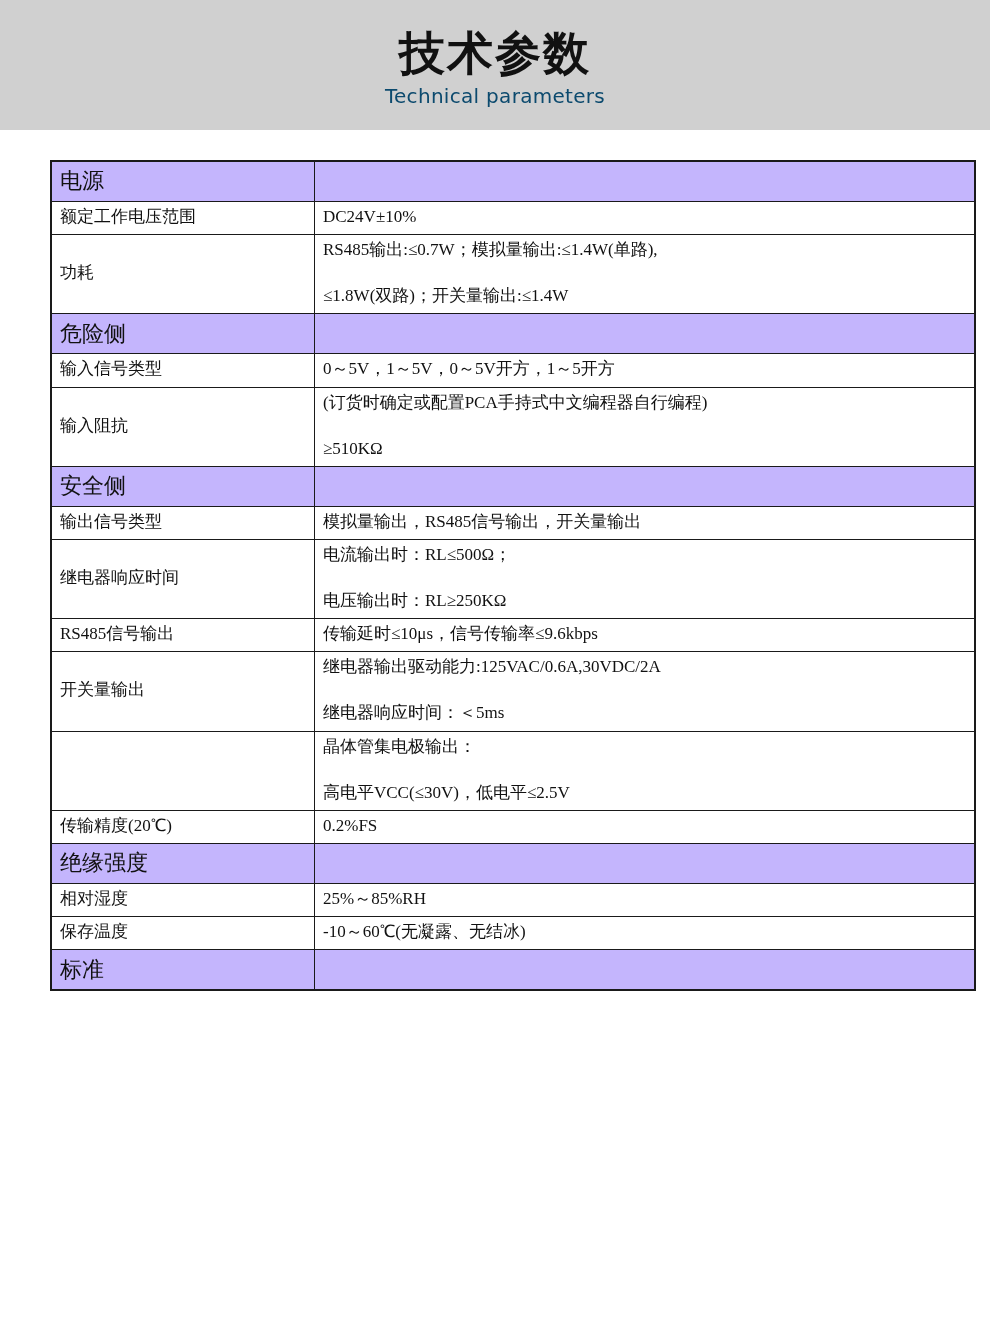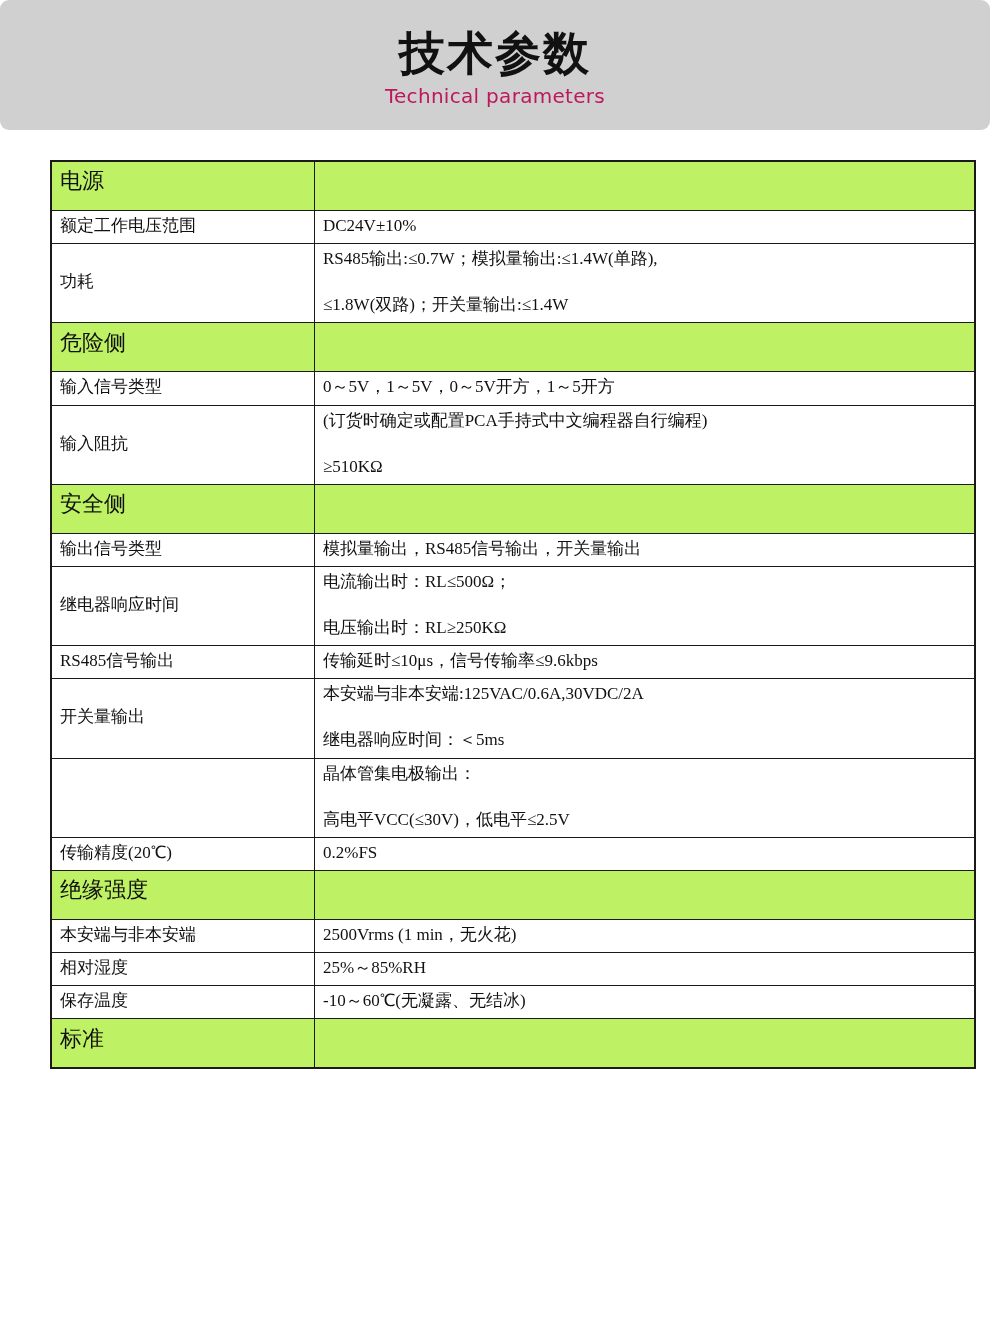--- a/index.html
+++ b/index.html
@@ -23,34 +23,33 @@
   .header-band {
     width: 990px;
     height: 130px;
     background: #d0d0d0;
     display: flex;
     flex-direction: column;
     align-items: center;
     justify-content: center;
     box-sizing: border-box;
     padding-top: 6px;
-    border-radius: 9px;
   }
   .header-title {
     font-family: "DejaVu Sans", sans-serif;
     font-weight: bold;
     font-size: 46px;
     letter-spacing: 2px;
     color: #111111;
     line-height: 1.12;
   }
   .header-sub {
     font-family: "DejaVu Sans", sans-serif;
     font-size: 20px;
-    color: #be185d;
+    color: #0c4a6e;
     margin-top: 4px;
     letter-spacing: 0.3px;
   }
   .table-wrap {
     padding: 30px 45px 0 50px;
     box-sizing: border-box;
   }
   table.spec {
     border-collapse: collapse;
     width: 895px;
@@ -66,24 +65,24 @@
     font-family: "Liberation Serif", serif;
     color: #111111;
   }
   td.label {
     width: 248px;
   }
   td.value {
     width: 645px;
   }
   tr.section td {
-    background: #bef264;
+    background: #c4b5fd;
     height: 34px;
     padding-top: 2px;
-    padding-bottom: 12px;
+    padding-bottom: 3px;
   }
   tr.section td.label {
     font-size: 22px;
   }
   .val-line {
     display: block;
     white-space: nowrap;
   }
   .val-line + .val-line {
     margin-top: 22px;
@@ -159,46 +158,40 @@
           </tr>
           <tr>
             <td class="label">RS485信号输出</td>
             <td class="value">
               <span class="val-line">传输延时≤10μs，信号传输率≤9.6kbps</span>
             </td>
           </tr>
           <tr class="tall">
             <td class="label">开关量输出</td>
             <td class="value">
-              <span class="val-line">本安端与非本安端:125VAC/0.6A,30VDC/2A</span>
+              <span class="val-line">继电器输出驱动能力:125VAC/0.6A,30VDC/2A</span>
               <span class="val-line">继电器响应时间：＜5ms</span>
             </td>
           </tr>
           <tr class="tall">
             <td class="label"></td>
             <td class="value">
               <span class="val-line">晶体管集电极输出：</span>
               <span class="val-line">高电平VCC(≤30V)，低电平≤2.5V</span>
             </td>
           </tr>
           <tr>
             <td class="label">传输精度(20℃)</td>
             <td class="value">
               <span class="val-line">0.2%FS</span>
             </td>
           </tr>
           <tr class="section">
             <td class="label">绝缘强度</td>
             <td class="value"></td>
-          </tr>
-          <tr>
-            <td class="label">本安端与非本安端</td>
-            <td class="value">
-              <span class="val-line">2500Vrms (1 min，无火花)</span>
-            </td>
           </tr>
           <tr>
             <td class="label">相对湿度</td>
             <td class="value">
               <span class="val-line">25%～85%RH</span>
             </td>
           </tr>
           <tr>
             <td class="label">保存温度</td>
             <td class="value">

